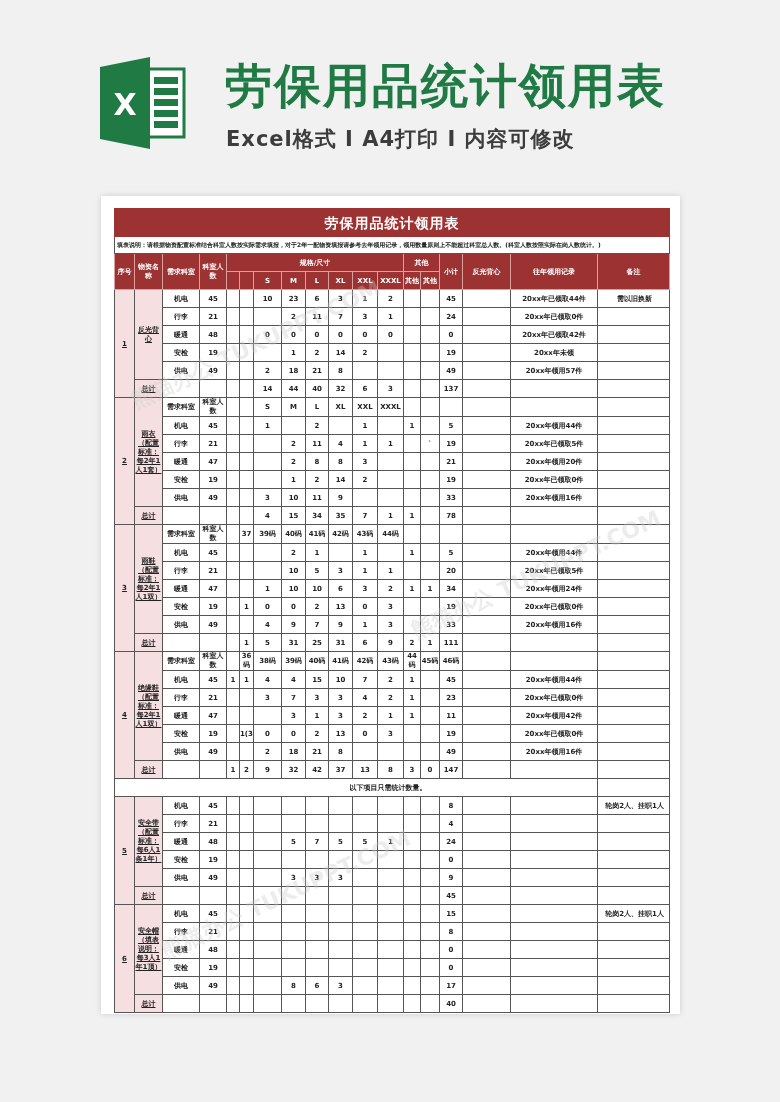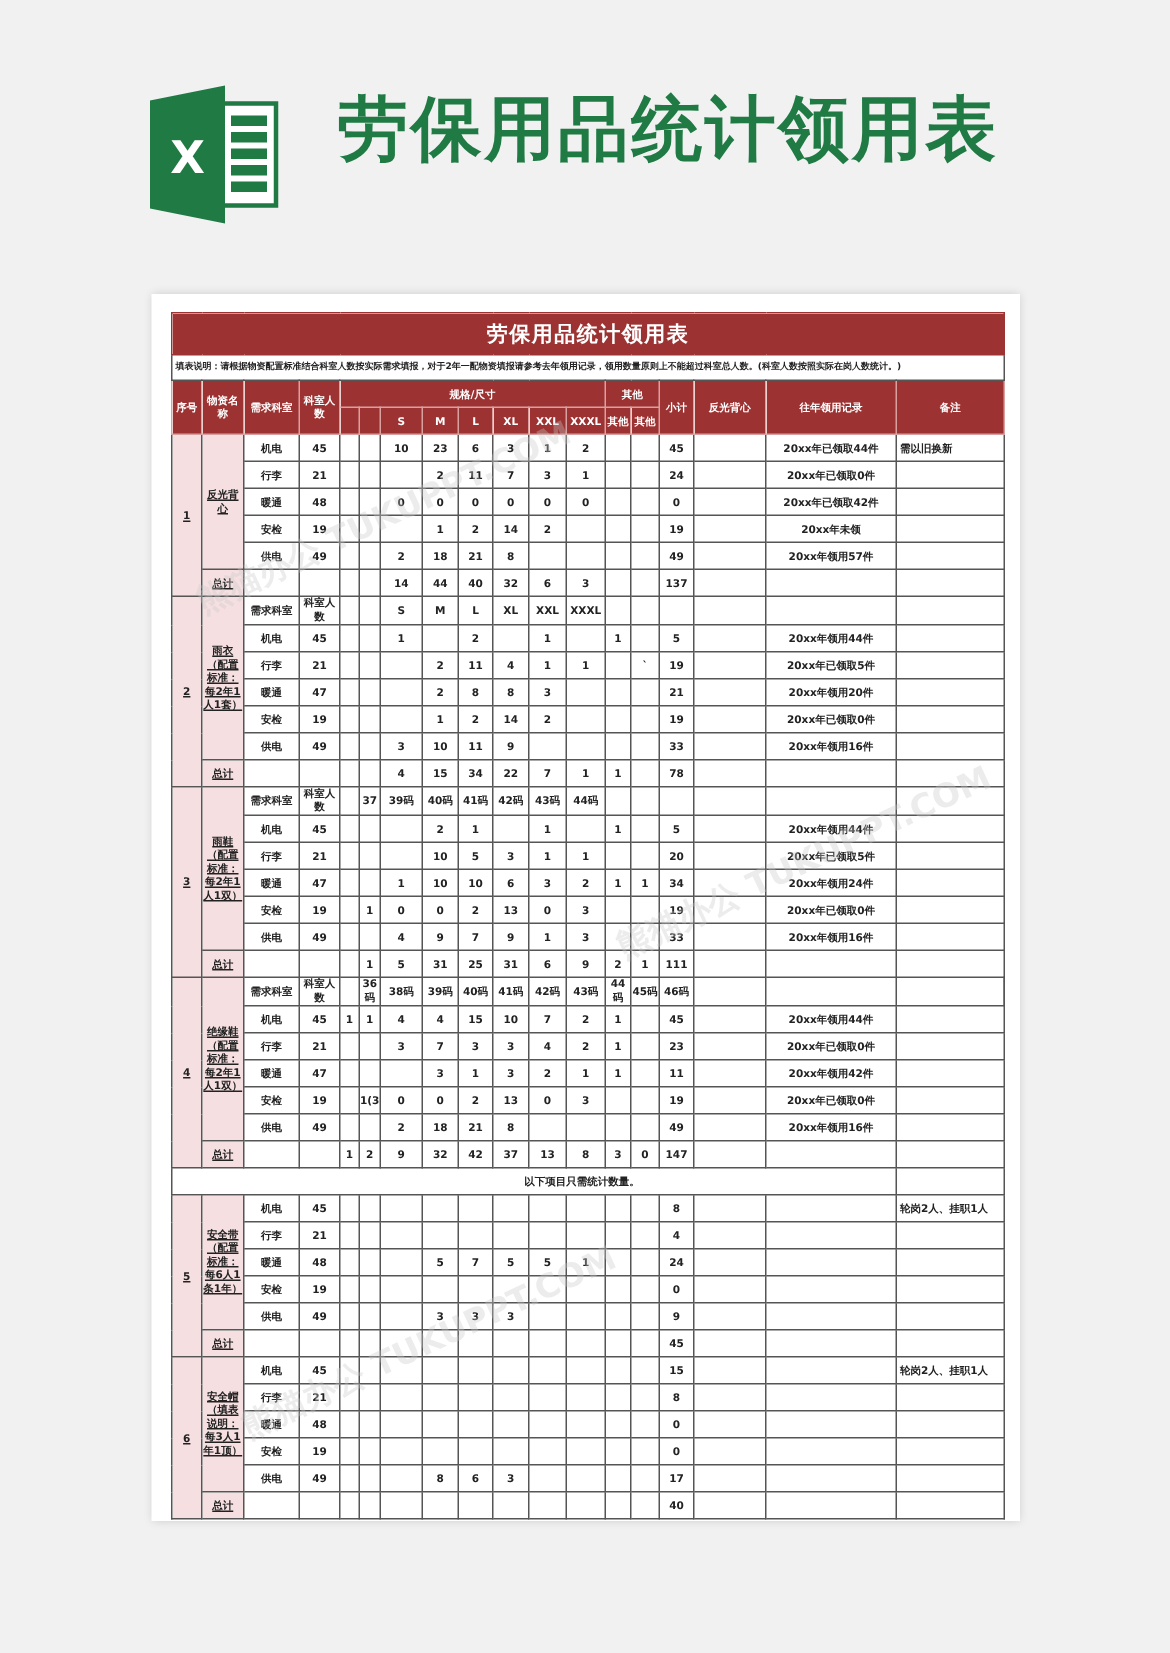--- a/index.html
+++ b/index.html
@@ -34,21 +34,21 @@
   }
   td.title {
     background: #9c3232; color: #fff; font-size: 14px; height: 27px;
     border-color: #9c3232; letter-spacing: 1px;
   }
   td.instr { text-align: left; font-size: 6px; height: 16px; padding-left: 2px; color: #222; }
   td.hd { background: #9c3232; color: #fff; border-color: #d9a0a0; }
   td.pink { background: #f6dfe1; text-decoration: underline; }
   td.wrap { white-space: normal; line-height: 9px; }
   td.note-row { height: 16px; text-align: center; padding-left: 64px; }
-  td.remark { text-align: left; padding-left: 2px; }
+  td.remark { text-align: center; padding-left: 2px; }
   .watermark {
     position: absolute; color: rgba(200,200,200,0.35); font-size: 22px; font-weight: bold;
     transform: rotate(-25deg); pointer-events: none; white-space: nowrap;
   }
 </style>
 </head>
 <body>
 
 <div class="banner">
   <svg class="excel-logo" viewBox="0 0 90 96">
@@ -57,20 +57,21 @@
       <rect x="56" y="22" width="24" height="7"></rect>
         <rect x="56" y="33" width="24" height="7"></rect>
       <rect x="56" y="44" width="24" height="7"></rect>
         <rect x="56" y="55" width="24" height="7"></rect>
       <rect x="56" y="66" width="24" height="7"></rect>
     </g>
     <polygon points="2,12 52,2 52,94 2,84" fill="#1f7a44"></polygon>
     <text x="27" y="60" fill="#fff" font-size="30" font-weight="bold" text-anchor="middle" font-family="DejaVu Sans, sans-serif">X</text>
   </svg>
   <div class="banner-title">劳保用品统计领用表</div>
+  <div class="banner-sub">Excel格式 I A4打印 I 内容可修改</div>
 </div>
 
 <div class="paper">
   <div class="sheet">
     <table id="tbl">
       <colgroup>
         <col style="width:20px">
           <col style="width:28px">
           <col style="width:37px">
           <col style="width:27px">
@@ -343,21 +344,21 @@
           </tr>
           <tr>
             <td class="pink">总计</td>
             <td></td>
             <td></td>
             <td></td>
             <td></td>
             <td>4</td>
             <td>15</td>
             <td>34</td>
-            <td>22</td>
+            <td>35</td>
             <td>7</td>
             <td>1</td>
             <td>1</td>
             <td></td>
             <td>78</td>
             <td></td>
             <td></td>
             <td></td>
           </tr>
           <tr>

